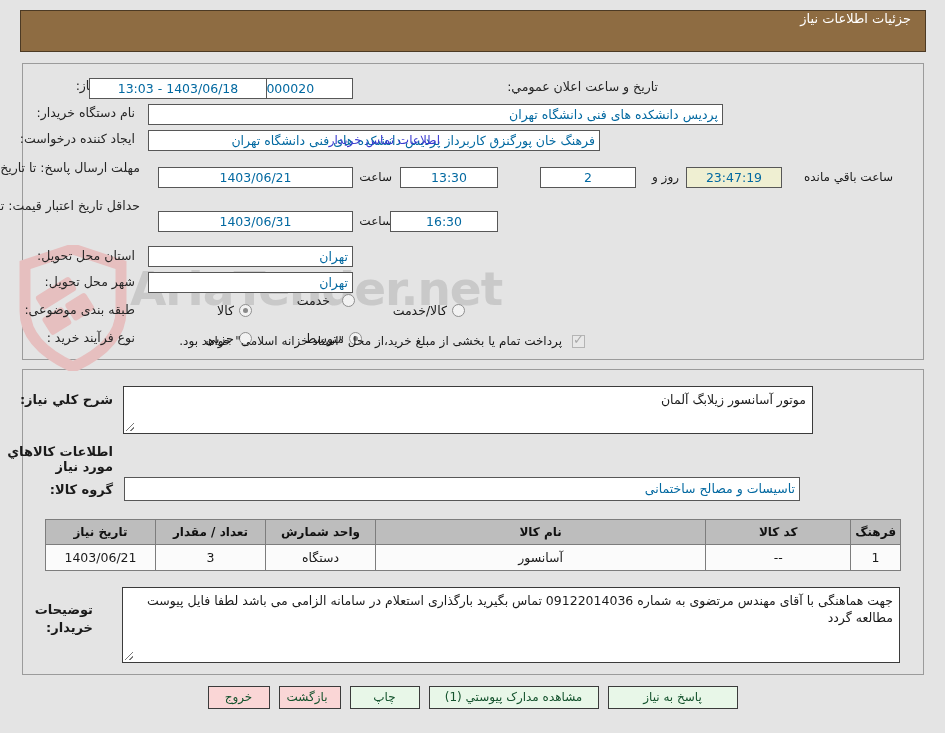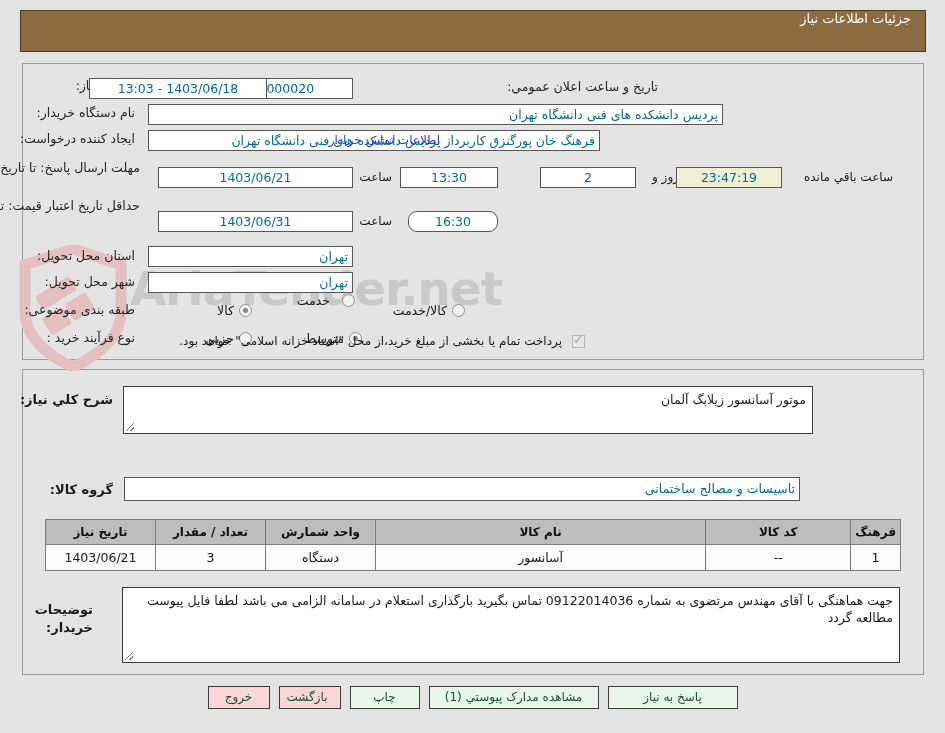--- a/index.html
+++ b/index.html
@@ -274,29 +274,29 @@
   <a class="link" style="position:absolute; top:133px; right:505px; z-index:6;">اطلاعات تماس خریدار</a>
 
   <div class="row" style="top:160px; right:805px; width:120px; display:block; text-align:left;">
     <span class="lbl two">مهلت ارسال پاسخ: تا تاریخ:</span>
   </div>
   <div class="fld" style="position:absolute; top:167px; right:592px; width:195px; z-index:6;">1403/06/21</div>
   <span class="plain" style="position:absolute; top:170px; right:553px; z-index:6;">ساعت</span>
   <div class="fld" style="position:absolute; top:167px; right:447px; width:98px; z-index:6;">13:30</div>
   <div class="fld" style="position:absolute; top:167px; right:309px; width:96px; z-index:6;">2</div>
   <span class="plain" style="position:absolute; top:170px; right:266px; z-index:6;">روز و</span>
-  <div class="fld cream" style="position:absolute; top:167px; right:163px; width:106px; z-index:6;">23:47:19</div>
+  <div class="fld cream" style="position:absolute; top:167px; right:163px; width:96px; z-index:6;">23:47:19</div>
   <span class="plain" style="position:absolute; top:170px; right:52px; z-index:6;">ساعت باقي مانده</span>
 
   <div class="row" style="top:198px; right:805px; width:120px; display:block; text-align:left;">
     <span class="lbl two">حداقل تاریخ اعتبار قیمت: تا تاریخ:</span>
   </div>
   <div class="fld" style="position:absolute; top:211px; right:592px; width:195px; z-index:6;">1403/06/31</div>
   <span class="plain" style="position:absolute; top:214px; right:553px; z-index:6;">ساعت</span>
-  <div class="fld" style="position:absolute; top:211px; right:447px; width:90px; z-index:6;border-radius:9px;">16:30</div>
+  <div class="fld" style="position:absolute; top:211px; right:447px; width:108px; z-index:6;">16:30</div>
 
   <div class="row" style="top:248px; right:810px;">
     <span class="lbl">استان محل تحویل:</span>
   </div>
   <div class="fld right" style="position:absolute; top:246px; right:592px; width:205px; z-index:6;">تهران</div>
 
   <div class="row" style="top:274px; right:810px;">
     <span class="lbl">شهر محل تحویل:</span>
   </div>
   <div class="fld right" style="position:absolute; top:272px; right:592px; width:205px; z-index:6;">تهران</div>
@@ -330,20 +330,21 @@
   </div>
 
   <div class="row" style="top:334px; right:360px;">
     <span class="chk on"></span>
     <span class="plain" style="margin-right:4px;">پرداخت تمام یا بخشی از مبلغ خرید،از محل "اسناد خزانه اسلامی" خواهد بود.</span>
   </div>
 
   <div class="sechead" style="top:392px; right:832px;">شرح کلي نیاز:</div>
   <div class="ta" style="position:absolute; top:386px; right:132px; width:690px; height:48px; z-index:6;">موتور آسانسور زیلابگ آلمان</div>
 
+  <div class="sechead" style="top:444px; right:832px;">اطلاعات کالاهاي مورد نیاز</div>
 
   <div class="sechead" style="top:482px; right:832px;">گروه کالا:</div>
   <div class="fld right" style="position:absolute; top:477px; right:145px; width:676px; height:24px; line-height:22px; z-index:6;">تاسیسات و مصالح ساختمانی</div>
 
   <table class="tbl">
     <thead>
       <tr>
         <th style="width:32px;">فرهنگ</th>
         <th style="width:145px;">کد کالا</th>
         <th>نام کالا</th>

